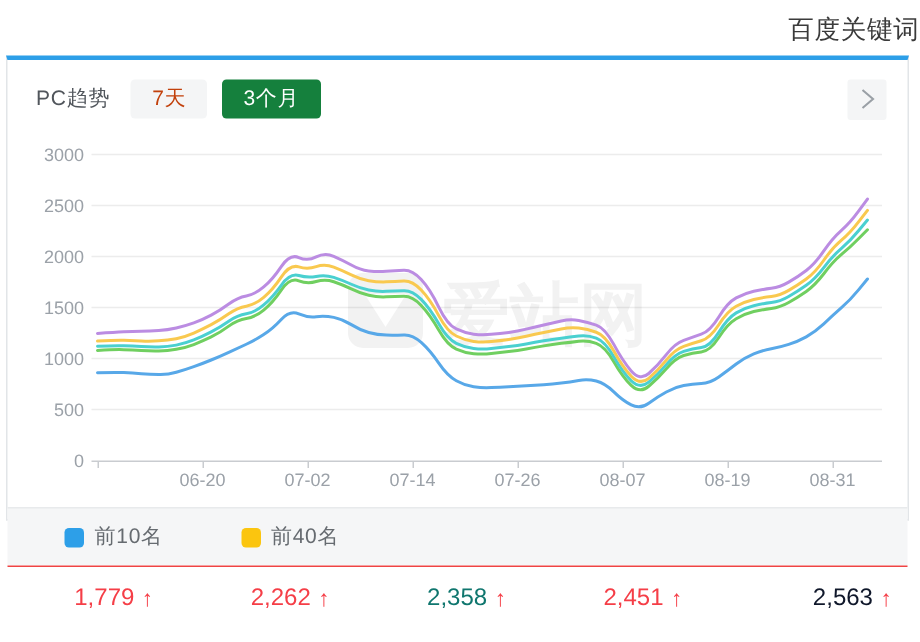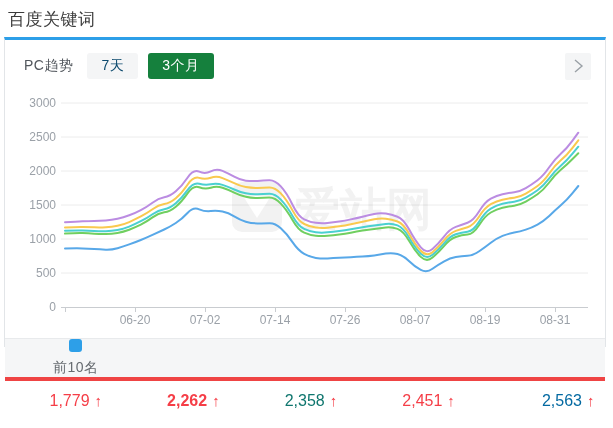--- a/index.html
+++ b/index.html
@@ -1,35 +1,35 @@
 <!DOCTYPE html>
 <html><head>
 <meta charset="utf-8">
 <style>
   * { margin:0; padding:0; box-sizing:border-box; }
   html,body { width:613px; height:428px; background:#fff; overflow:hidden;
     font-family:"Liberation Sans","DejaVu Sans",sans-serif; }
-  .page-title { font-size:17px; color:#3b3b3b; font-weight:400; padding:8px 0 6px 8px; letter-spacing:0.5px; }
+  .page-title { font-size:17px; color:#3b3b3b; font-weight:400; padding:8px 0 6px 8px; letter-spacing:0.5px;text-align:right; }
   .panel { margin:0 7px 0 4px; height:310px; background:#fff;
     border:1px solid #e2e5e8; border-top:3px solid #2d9fe8; position:relative; }
   .toolbar { height:46px; display:flex; align-items:center; padding:6px 14px 0 19px; }
   .pc-label { font-size:14px; color:#4f5berb; color:#51565c; margin-right:14px; letter-spacing:0.5px; }
-  .tab { border:none; background:#f4f5f6; color:#0c4a6e; font-size:14px; height:26px;
+  .tab { border:none; background:#f4f5f6; color:#c2410c; font-size:14px; height:26px;
     padding:0 14px; margin-right:10px; border-radius:3px; cursor:pointer; letter-spacing:0.5px; }
   .tab.active { background:#15803d; color:#fff; }
   .next-btn { margin-left:auto; width:26px; height:27px; background:#f4f5f6; border:none;
     border-radius:2px; cursor:pointer; display:flex; align-items:center; justify-content:center; }
   .chart-wrap { height:252px; padding-top:8px; position:relative; }
   .chart-wrap svg { display:block; margin:0 auto; }
   .legend-row { height:39px; background:#f5f6f7; border-top:1px solid #e8eaec;
     display:grid; grid-template-columns:repeat(5,1fr); align-items:center; padding-left:12px; }
-  .legend-item { display:flex; align-items:center; justify-content:center; gap:7px;flex-direction:column; }
+  .legend-item { display:flex; align-items:center; justify-content:center; gap:7px; }
   .legend-marker { width:13px; height:13px; border-radius:3px; display:inline-block; }
   .legend-label { font-size:14px; color:#666b70; letter-spacing:0.5px; }
-  .stats-row { height:43px; background:#fff; border-top:4px solid #ef4444;
+  .stats-row { height:43px; background:#fff; border-top:1px solid #ef4444;
     display:grid; grid-template-columns:repeat(5,1fr); align-items:center; padding-left:12px; }
   .stat-cell { display:flex; align-items:center; justify-content:center; gap:5px; }
   .stat-value { font-size:16px; }
   .stat-arrow { font-size:15px; font-weight:bold; }
   text { font-family:"Liberation Sans","DejaVu Sans",sans-serif; }
 </style>
 </head>
 <body>
 
 <div class="page-title">百度关键词</div>
@@ -89,38 +89,42 @@
         <path d="M59.0,133.4Q70.7,132.8 76.5,132.9Q82.3,133.1 88.2,133.3Q94.0,133.6 99.8,133.2Q105.7,132.9 111.5,131.8Q117.3,130.7 123.2,128.1Q129.0,125.4 134.8,122.4Q140.7,119.3 146.5,115.2Q152.3,111.1 158.2,110.1Q164.0,109.1 169.8,104.2Q175.7,99.3 181.5,90.7Q187.3,82.1 193.2,83.9Q199.0,85.7 204.8,83.7Q210.7,81.8 216.5,84.1Q222.3,86.4 228.2,89.2Q234.0,92.1 239.8,93.1Q245.7,94.1 251.5,93.9Q257.3,93.7 263.2,93.4Q269.0,93.2 274.8,99.4Q280.7,105.6 286.5,116.4Q292.3,127.2 298.2,130.0Q304.0,132.9 309.8,133.6Q315.7,134.3 321.5,133.7Q327.3,133.1 333.2,132.3Q339.0,131.5 344.8,130.2Q350.7,128.8 356.5,127.7Q362.3,126.5 368.2,125.3Q374.0,124.1 379.8,124.7Q385.7,125.4 391.5,127.5Q397.3,129.5 403.2,140.0Q409.0,150.6 414.8,156.8Q420.7,163.0 426.5,158.2Q432.3,153.3 438.2,146.1Q444.0,138.9 449.8,136.9Q455.7,134.9 461.5,133.2Q467.3,131.5 473.2,122.5Q479.0,113.4 484.8,110.2Q490.7,107.1 496.5,105.7Q502.3,104.3 508.2,103.7Q514.0,103.0 519.8,99.6Q525.7,96.2 531.5,92.0Q537.3,87.9 543.2,79.5Q549.0,71.2 554.8,66.3Q560.7,61.4 566.5,53.8L572.3,46.3" fill="none" stroke="#f9c94f" stroke-width="2" stroke-linecap="round" stroke-linejoin="round"></path>
         <path d="M59.0,128.3Q70.7,127.5 76.5,127.2Q82.3,127.0 88.2,126.9Q94.0,126.8 99.8,126.4Q105.7,126.0 111.5,124.7Q117.3,123.4 123.2,121.3Q129.0,119.2 134.8,116.1Q140.7,113.0 146.5,108.7Q152.3,104.3 158.2,103.3Q164.0,102.3 169.8,97.3Q175.7,92.3 181.5,83.7Q187.3,75.1 193.2,77.7Q199.0,80.3 204.8,77.3Q210.7,74.4 216.5,76.9Q222.3,79.4 228.2,82.7Q234.0,86.0 239.8,86.7Q245.7,87.3 251.5,86.9Q257.3,86.4 263.2,86.2Q269.0,86.0 274.8,92.4Q280.7,98.8 286.5,110.7Q292.3,122.6 298.2,125.3Q304.0,128.1 309.8,128.8Q315.7,129.5 321.5,128.9Q327.3,128.3 333.2,127.6Q339.0,126.8 344.8,125.4Q350.7,124.1 356.5,122.7Q362.3,121.3 368.2,120.0Q374.0,118.6 379.8,119.6Q385.7,120.7 391.5,122.7Q397.3,124.7 403.2,135.6Q409.0,146.5 414.8,153.3Q420.7,160.1 426.5,155.0Q432.3,149.9 438.2,142.4Q444.0,134.9 449.8,132.9Q455.7,130.9 461.5,128.8Q467.3,126.8 473.2,117.3Q479.0,107.7 484.8,104.6Q490.7,101.5 496.5,100.2Q502.3,98.9 508.2,98.2Q514.0,97.5 519.8,94.1Q525.7,90.7 531.5,86.3Q537.3,81.9 543.2,73.3Q549.0,64.8 554.8,59.7Q560.7,54.6 566.5,46.6L572.3,38.7" fill="none" stroke="#bb8ce2" stroke-width="2" stroke-linecap="round" stroke-linejoin="round"></path>
       </svg>
   </div>
 
   <div class="legend-row" id="legend-row">
       <div class="legend-item">
         <span class="legend-marker" style="background: rgb(45, 159, 232);"></span>
         <span class="legend-label">前10名</span>
       </div>
+      <div class="legend-item">
+        <span class="legend-marker" style="background: rgb(251, 197, 15);"></span>
+        <span class="legend-label">前40名</span>
+      </div>
     </div>
 
   <div class="stats-row" id="stats-row">
       <div class="stat-cell">
         <span class="stat-value" style="color: rgb(245, 62, 71);">1,779</span>
         <span class="stat-arrow" style="color: rgb(245, 62, 71);">↑</span>
       </div>
       <div class="stat-cell">
-        <span class="stat-value" style="color: rgb(245, 62, 71); font-weight: bold;">2,262</span>
+        <span class="stat-value" style="color: rgb(245, 62, 71);">2,262</span>
         <span class="stat-arrow" style="color: rgb(245, 62, 71);">↑</span>
       </div>
       <div class="stat-cell">
         <span class="stat-value" style="color: #0f766e;">2,358</span>
         <span class="stat-arrow" style="color: rgb(245, 62, 71);">↑</span>
       </div>
       <div class="stat-cell">
         <span class="stat-value" style="color: rgb(245, 62, 71);">2,451</span>
         <span class="stat-arrow" style="color: rgb(245, 62, 71);">↑</span>
       </div>
       <div class="stat-cell">
-        <span class="stat-value" style="color: #0369a1; margin-left: 44px;">2,563</span>
+        <span class="stat-value" style="color: #0f172a; margin-left: 44px;">2,563</span>
         <span class="stat-arrow" style="color: rgb(245, 62, 71);">↑</span>
       </div>
     </div>
 
 </div>
 
 </body></html>

